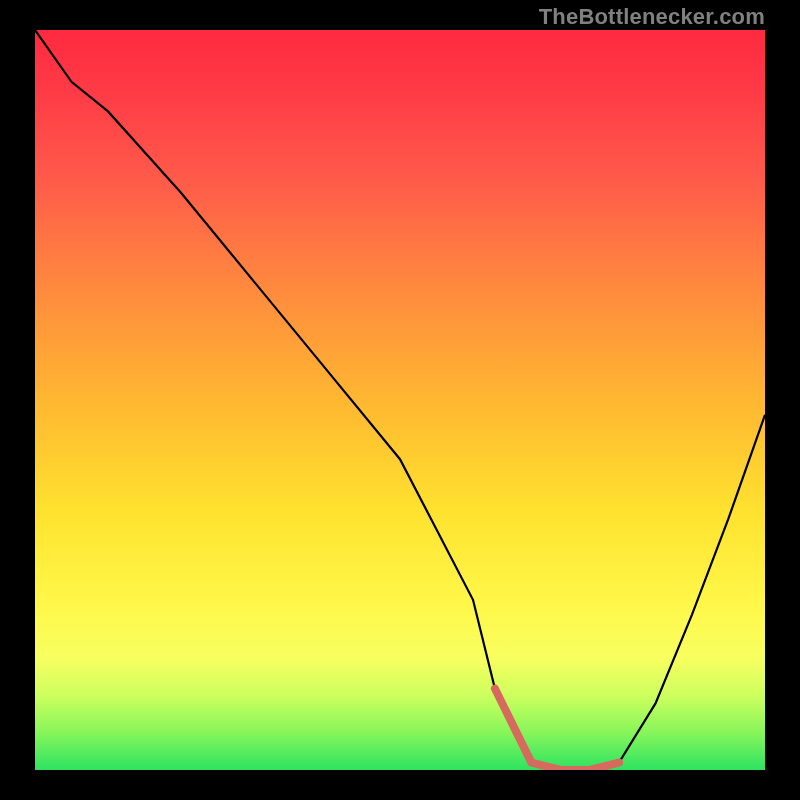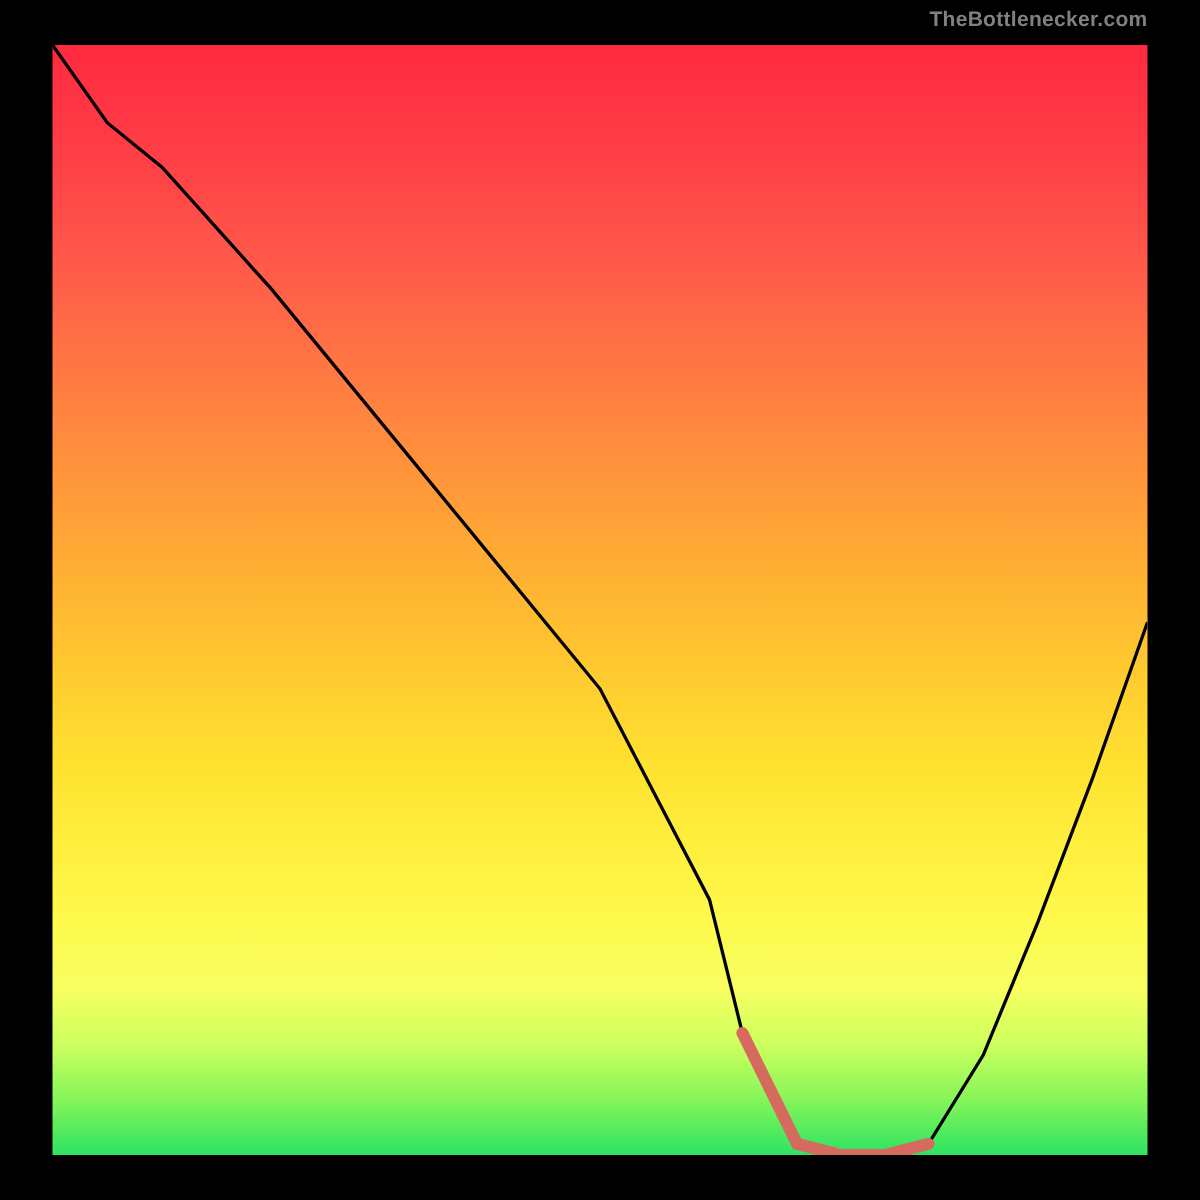--- a/index.html
+++ b/index.html
@@ -36,21 +36,21 @@
       #f7ff60 85%,
       #ccff5e 90%,
       #86f55a 95%,
       #2de362 100%);
   }
   .title {
     position: absolute;
     right: 35px;
     top: 4px;
     font-family: Arial, Helvetica, sans-serif;
-    font-size: 14px;
+    font-size: 22px;
     font-weight: 700;
     color: #808080;
     letter-spacing: 0.2px;
   }
   svg.curve {
     position: absolute;
     left: 0;
     top: 0;
     width: 730px;
     height: 740px;

